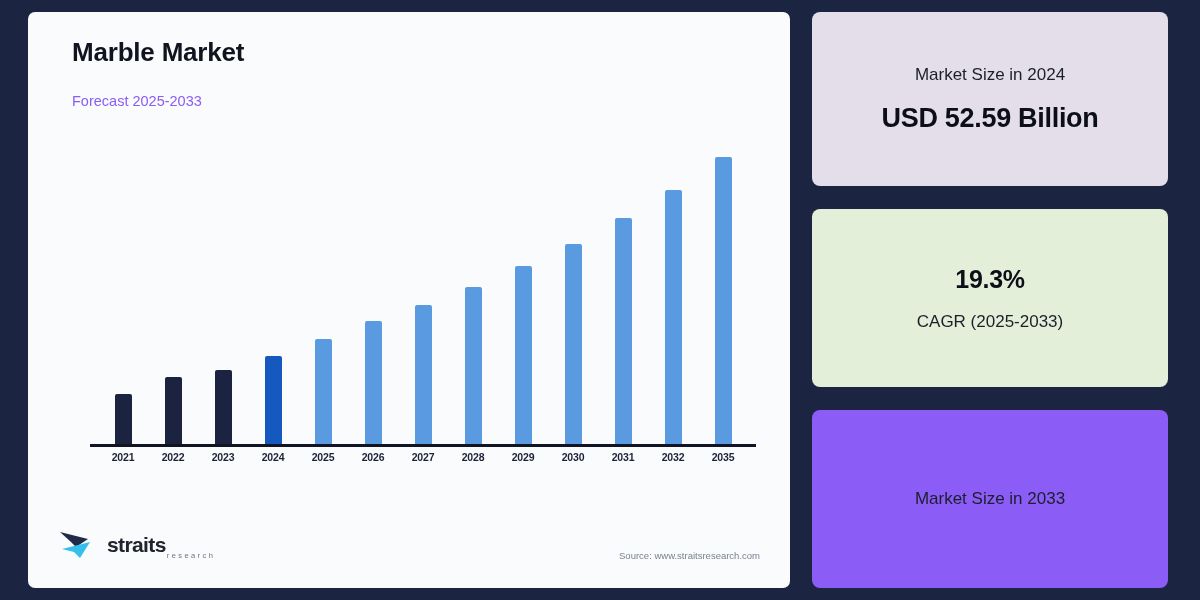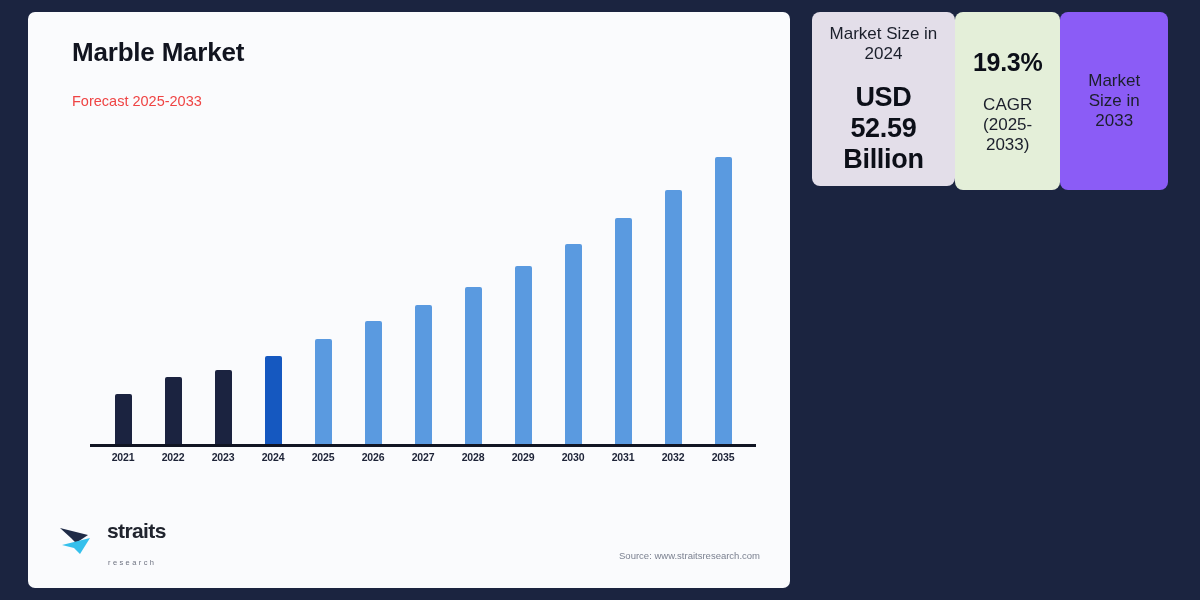--- a/index.html
+++ b/index.html
@@ -40,21 +40,21 @@
     font-size: 26px;
     font-weight: bold;
     color: #11141f;
     letter-spacing: -0.2px;
     line-height: 1.1;
   }
 
   #chart-subtitle {
     margin-top: 26px;
     font-size: 14.5px;
-    color: #ef4444;
+    color: #8b5cf6;
     font-weight: normal;
   }
 
   
   #plot-wrap {
     position: relative;
     flex: 1;
     margin-top: 10px;
   }
 
@@ -132,21 +132,21 @@
     bottom: 22px;
     display: flex;
     align-items: flex-end;
     justify-content: space-between;
   }
 
   #logo { display: flex; align-items: center; gap: 7px; }
 
   #logo-mark { width: 42px; height: 38px; display: block; }
 
-  #logo-text { display: flex; flex-direction: column; line-height: 1; }
+  #logo-text { display: flex; flex-direction: row; line-height: 1; }
 
   #logo-word {
     font-size: 21px;
     font-weight: bold;
     color: #20242e;
     letter-spacing: -0.6px;
   }
 
   #logo-sub {
     font-size: 7.5px;
@@ -160,21 +160,21 @@
     font-size: 9.5px;
     color: #7b8190;
     padding-bottom: 5px;
   }
 
   
   #stats {
     width: 356px;
     height: 576px;
     display: flex;
-    flex-direction: row;
+    flex-direction: column;
     justify-content: space-between;
   }
 
   .stat-card {
     border-radius: 8px;
     display: flex;
     flex-direction: column;
     align-items: center;
     justify-content: center;
     gap: 18px;

